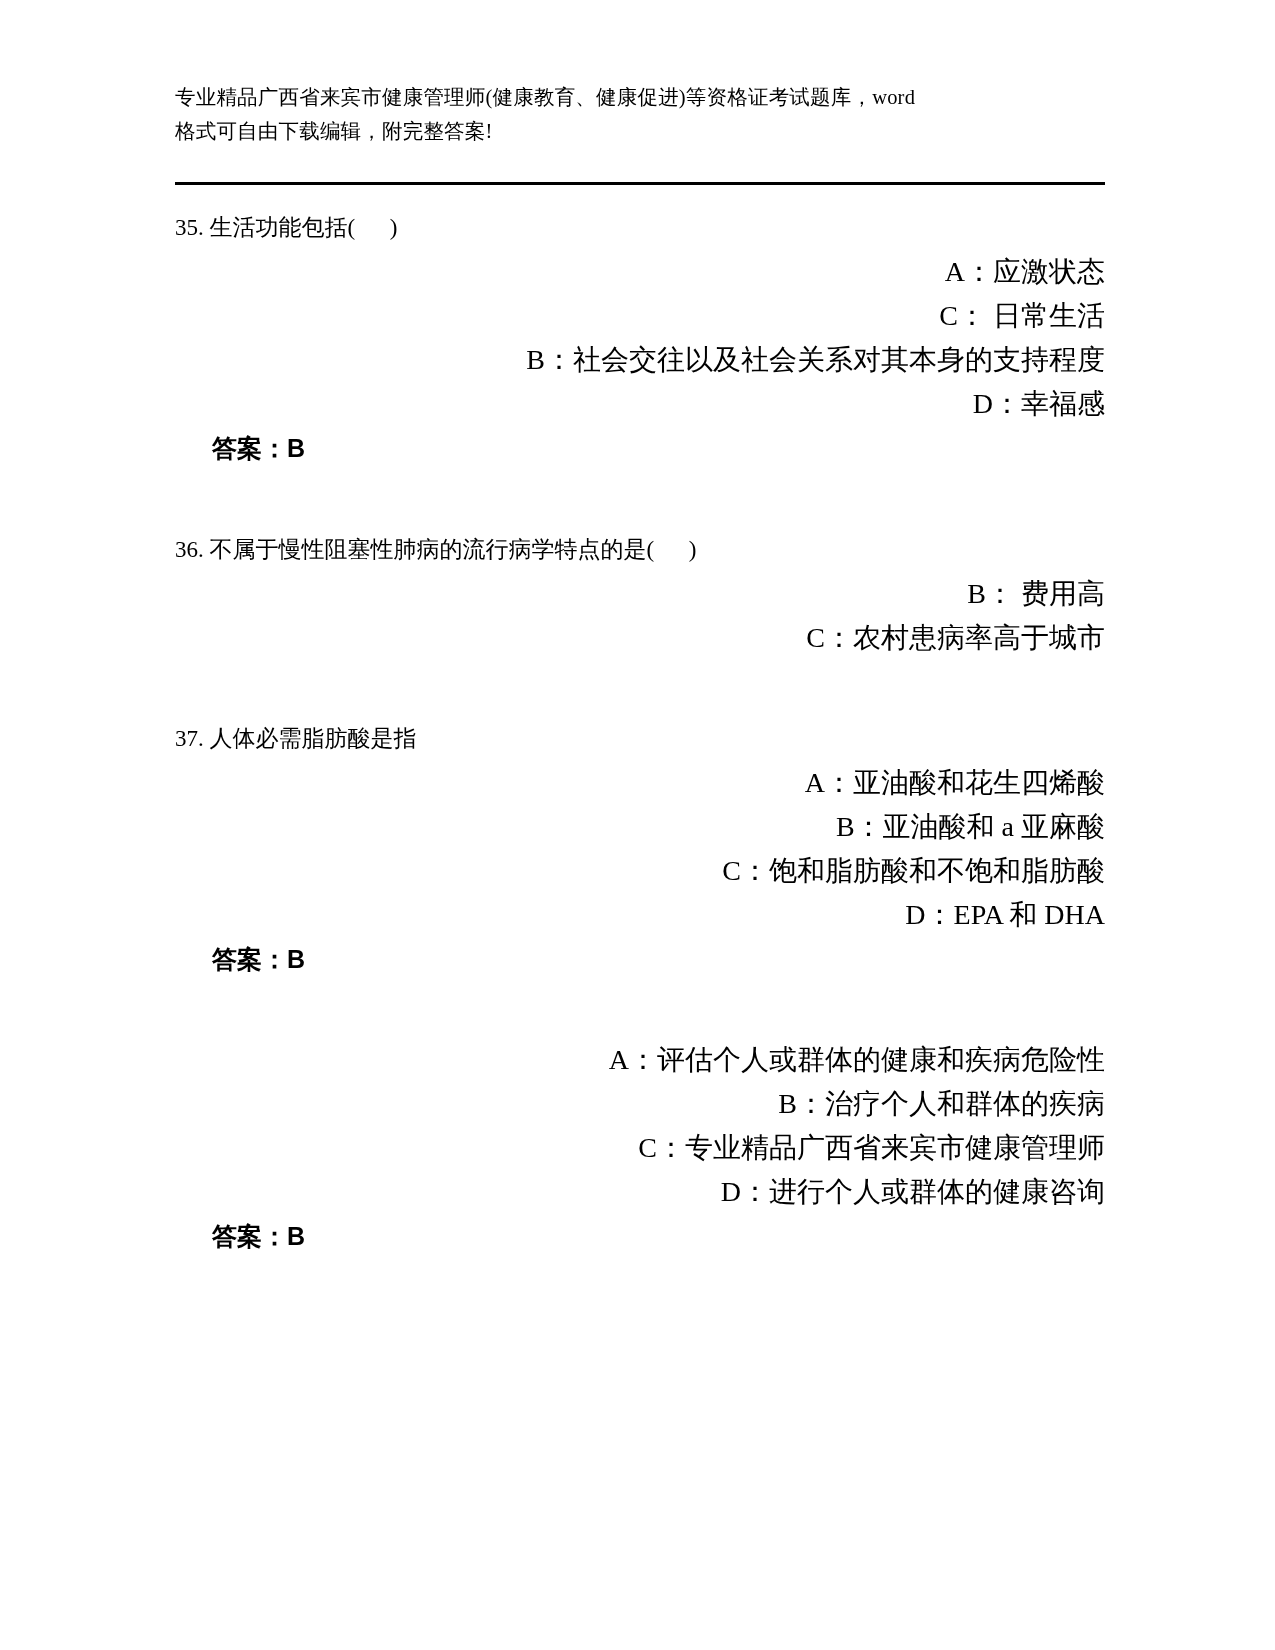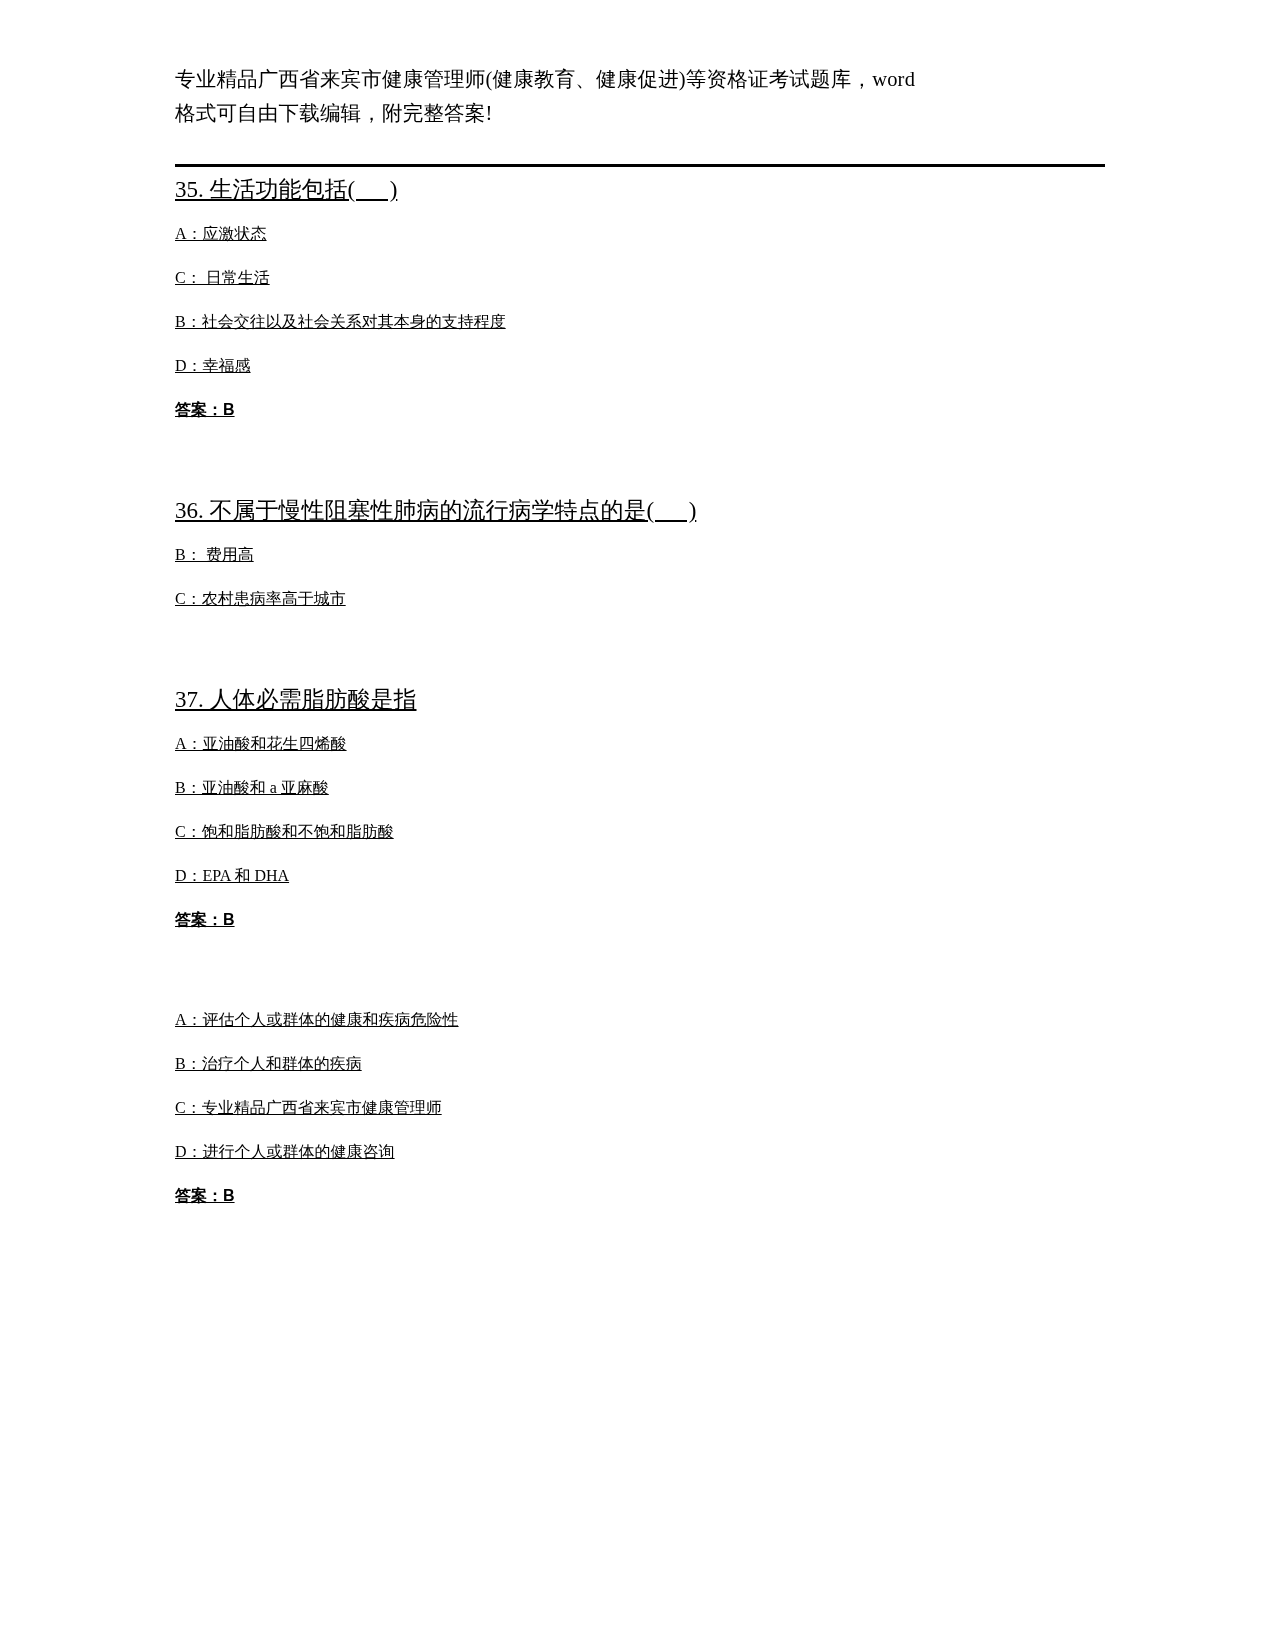--- a/index.html
+++ b/index.html
@@ -15,65 +15,67 @@
     -webkit-font-smoothing: antialiased;
   }
   .page {
     position: relative;
     width: 1275px;
     height: 1650px;
     box-sizing: border-box;
     padding: 0 170px 0 175px;
   }
   .header {
-    padding-top: 62px;
+    padding-top: 80px;
     font-size: 20.5px;
     line-height: 34px;
     letter-spacing: 0.2px;
     text-align: justify;
   }
   .header-line {
     white-space: pre-wrap;
   }
   .rule-wrap {
     margin-top: 34px;
     margin-left: 0;
     margin-right: 0;
   }
   .rule {
     border-top: 2px solid #000;
     border-bottom: 1px solid #000;
     height: 3px;
     box-sizing: border-box;
   }
   .content {
-    text-decoration: underline;
+    padding-top: 20px;
   }
   .qblock {
     margin-bottom: 56px;
   }
   .qblock:last-child {
     margin-bottom: 0;
   }
   .q-stem {
     font-size: 23px;
     line-height: 45px;
     white-space: pre;
   }
   .q-option {
-    font-size: 16px;
+    font-size: 28px;
     line-height: 44px;
     white-space: pre;
+    text-align: right;
   }
   .q-answer {
-    font-size: 16px;
+    font-size: 25px;
     line-height: 44px;
     font-weight: bold;
     font-family: "Liberation Sans", "DejaVu Sans", sans-serif;
     white-space: pre;
+    margin-left: 37px;
   }
   .q-answer .ans-label {
     font-family: "Liberation Serif", "DejaVu Serif", serif;
     font-weight: bold;
   }
 </style>
 </head>
 <body>
 
 <div class="page">

